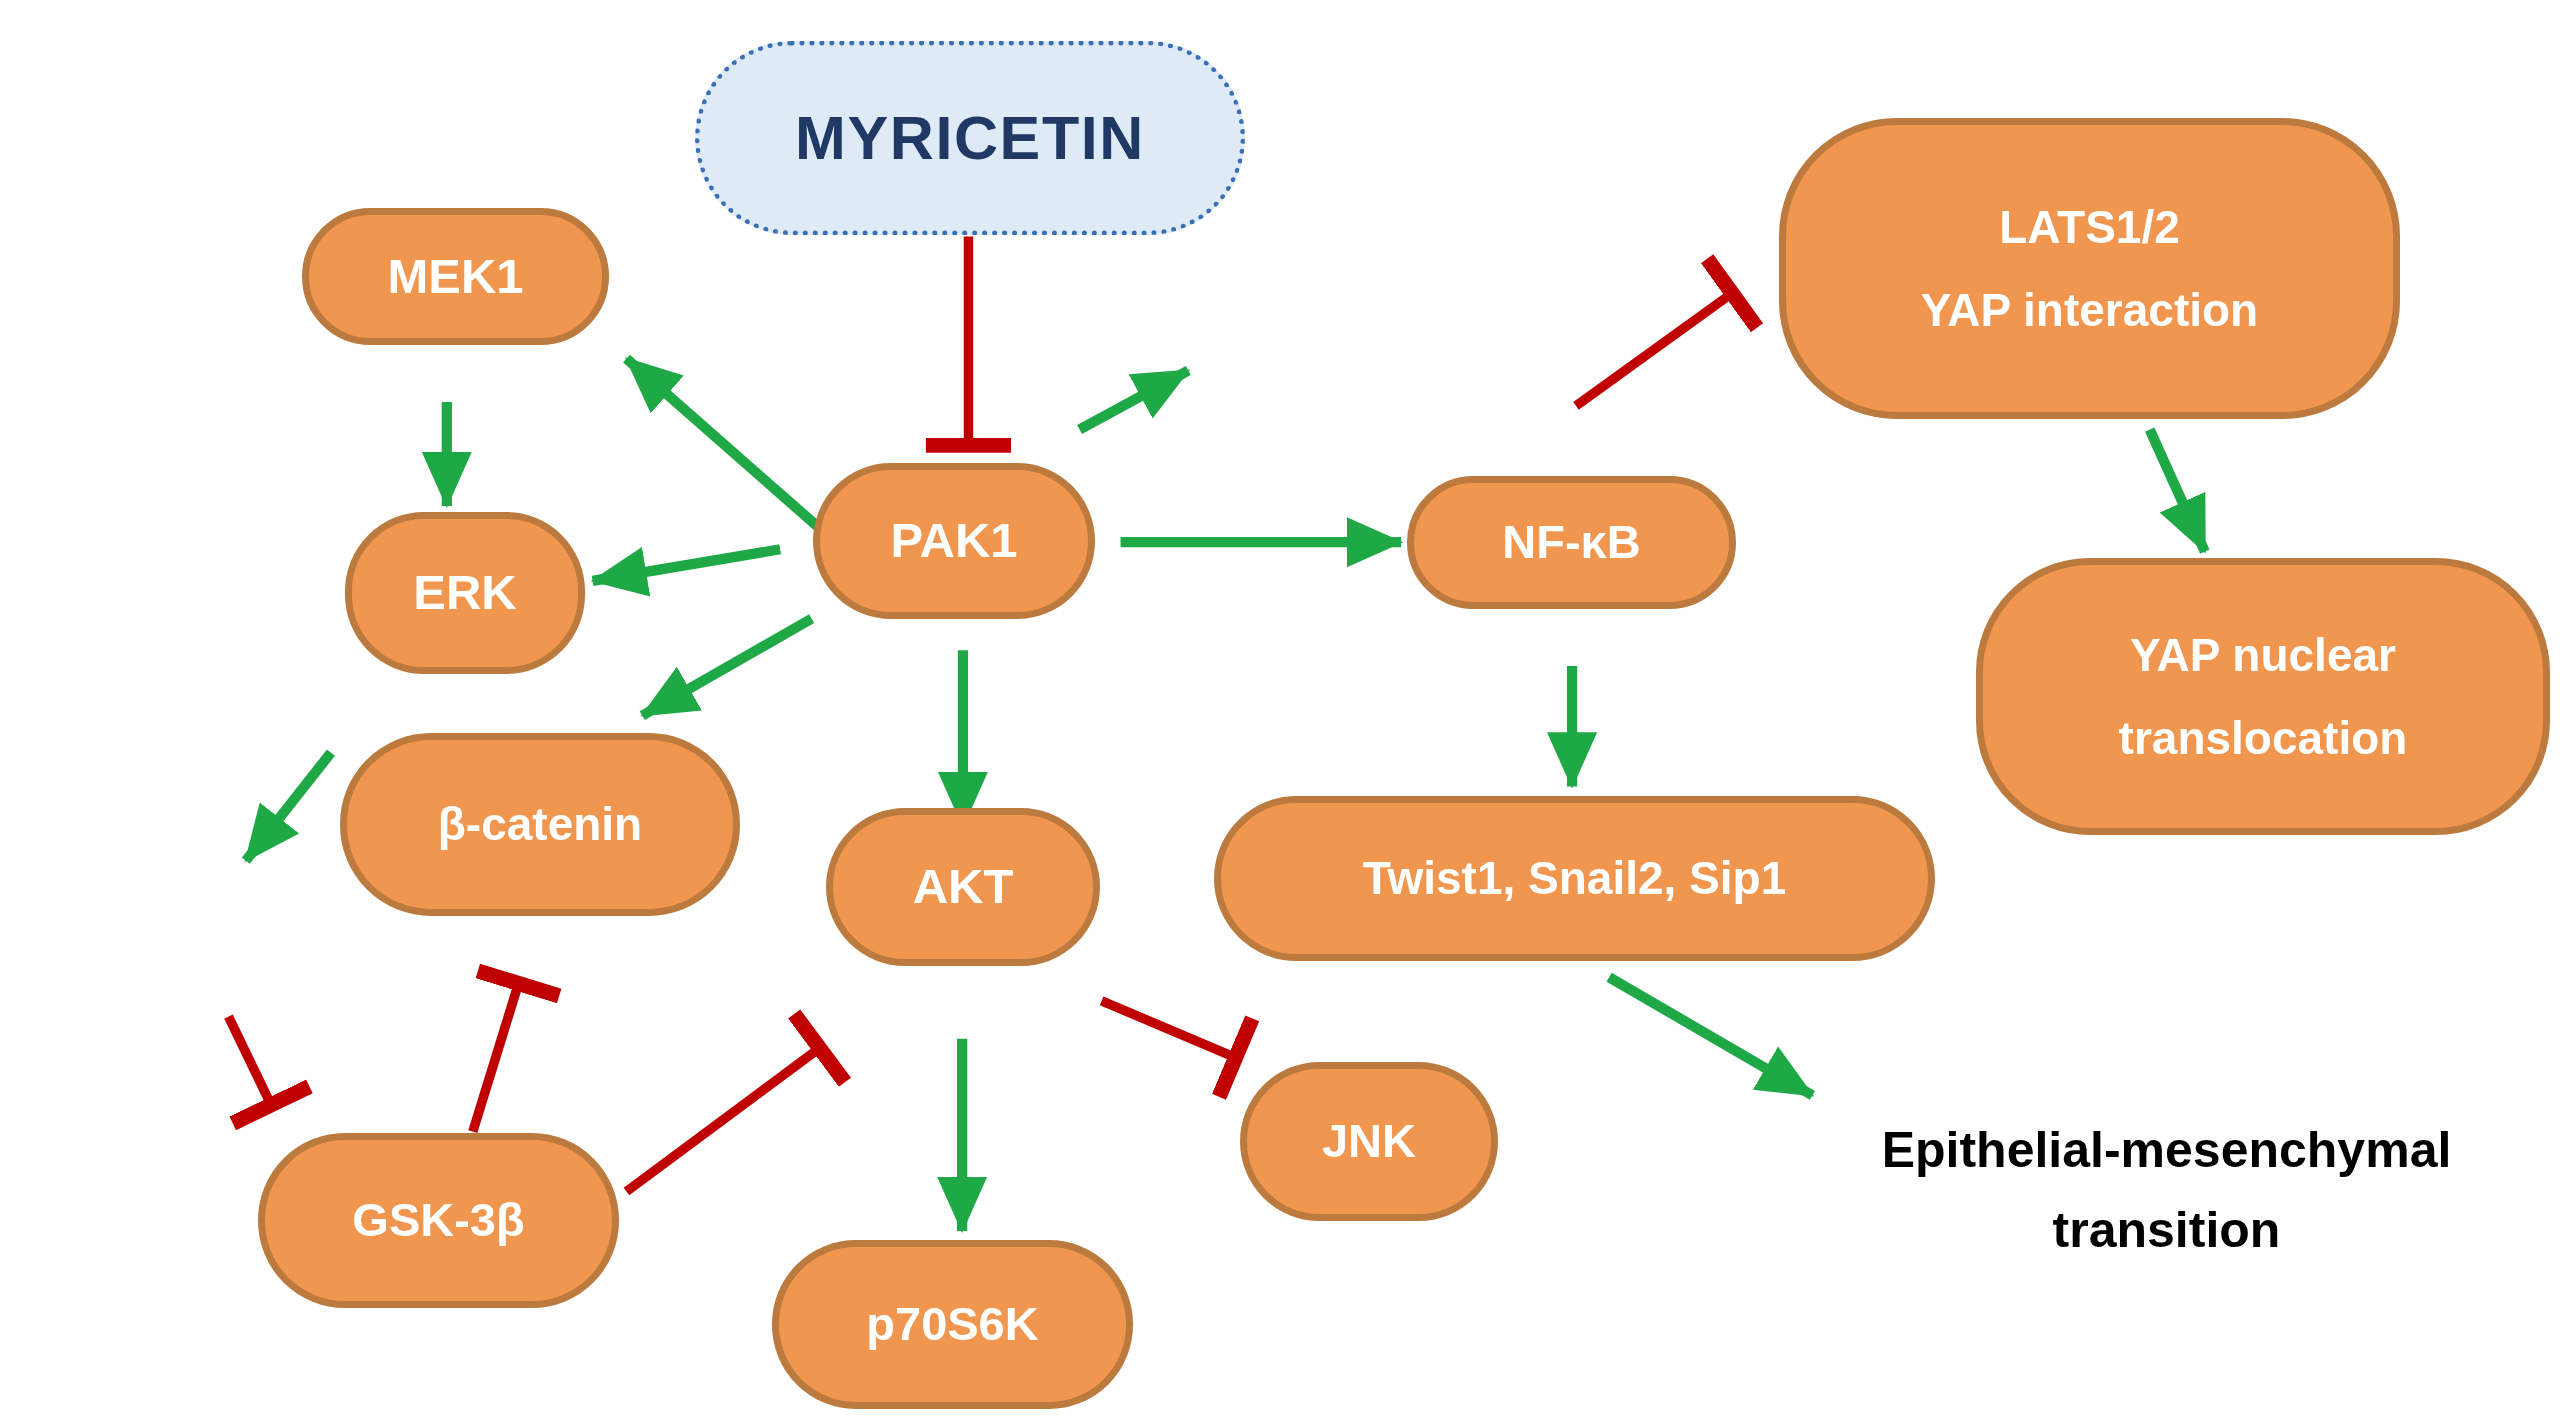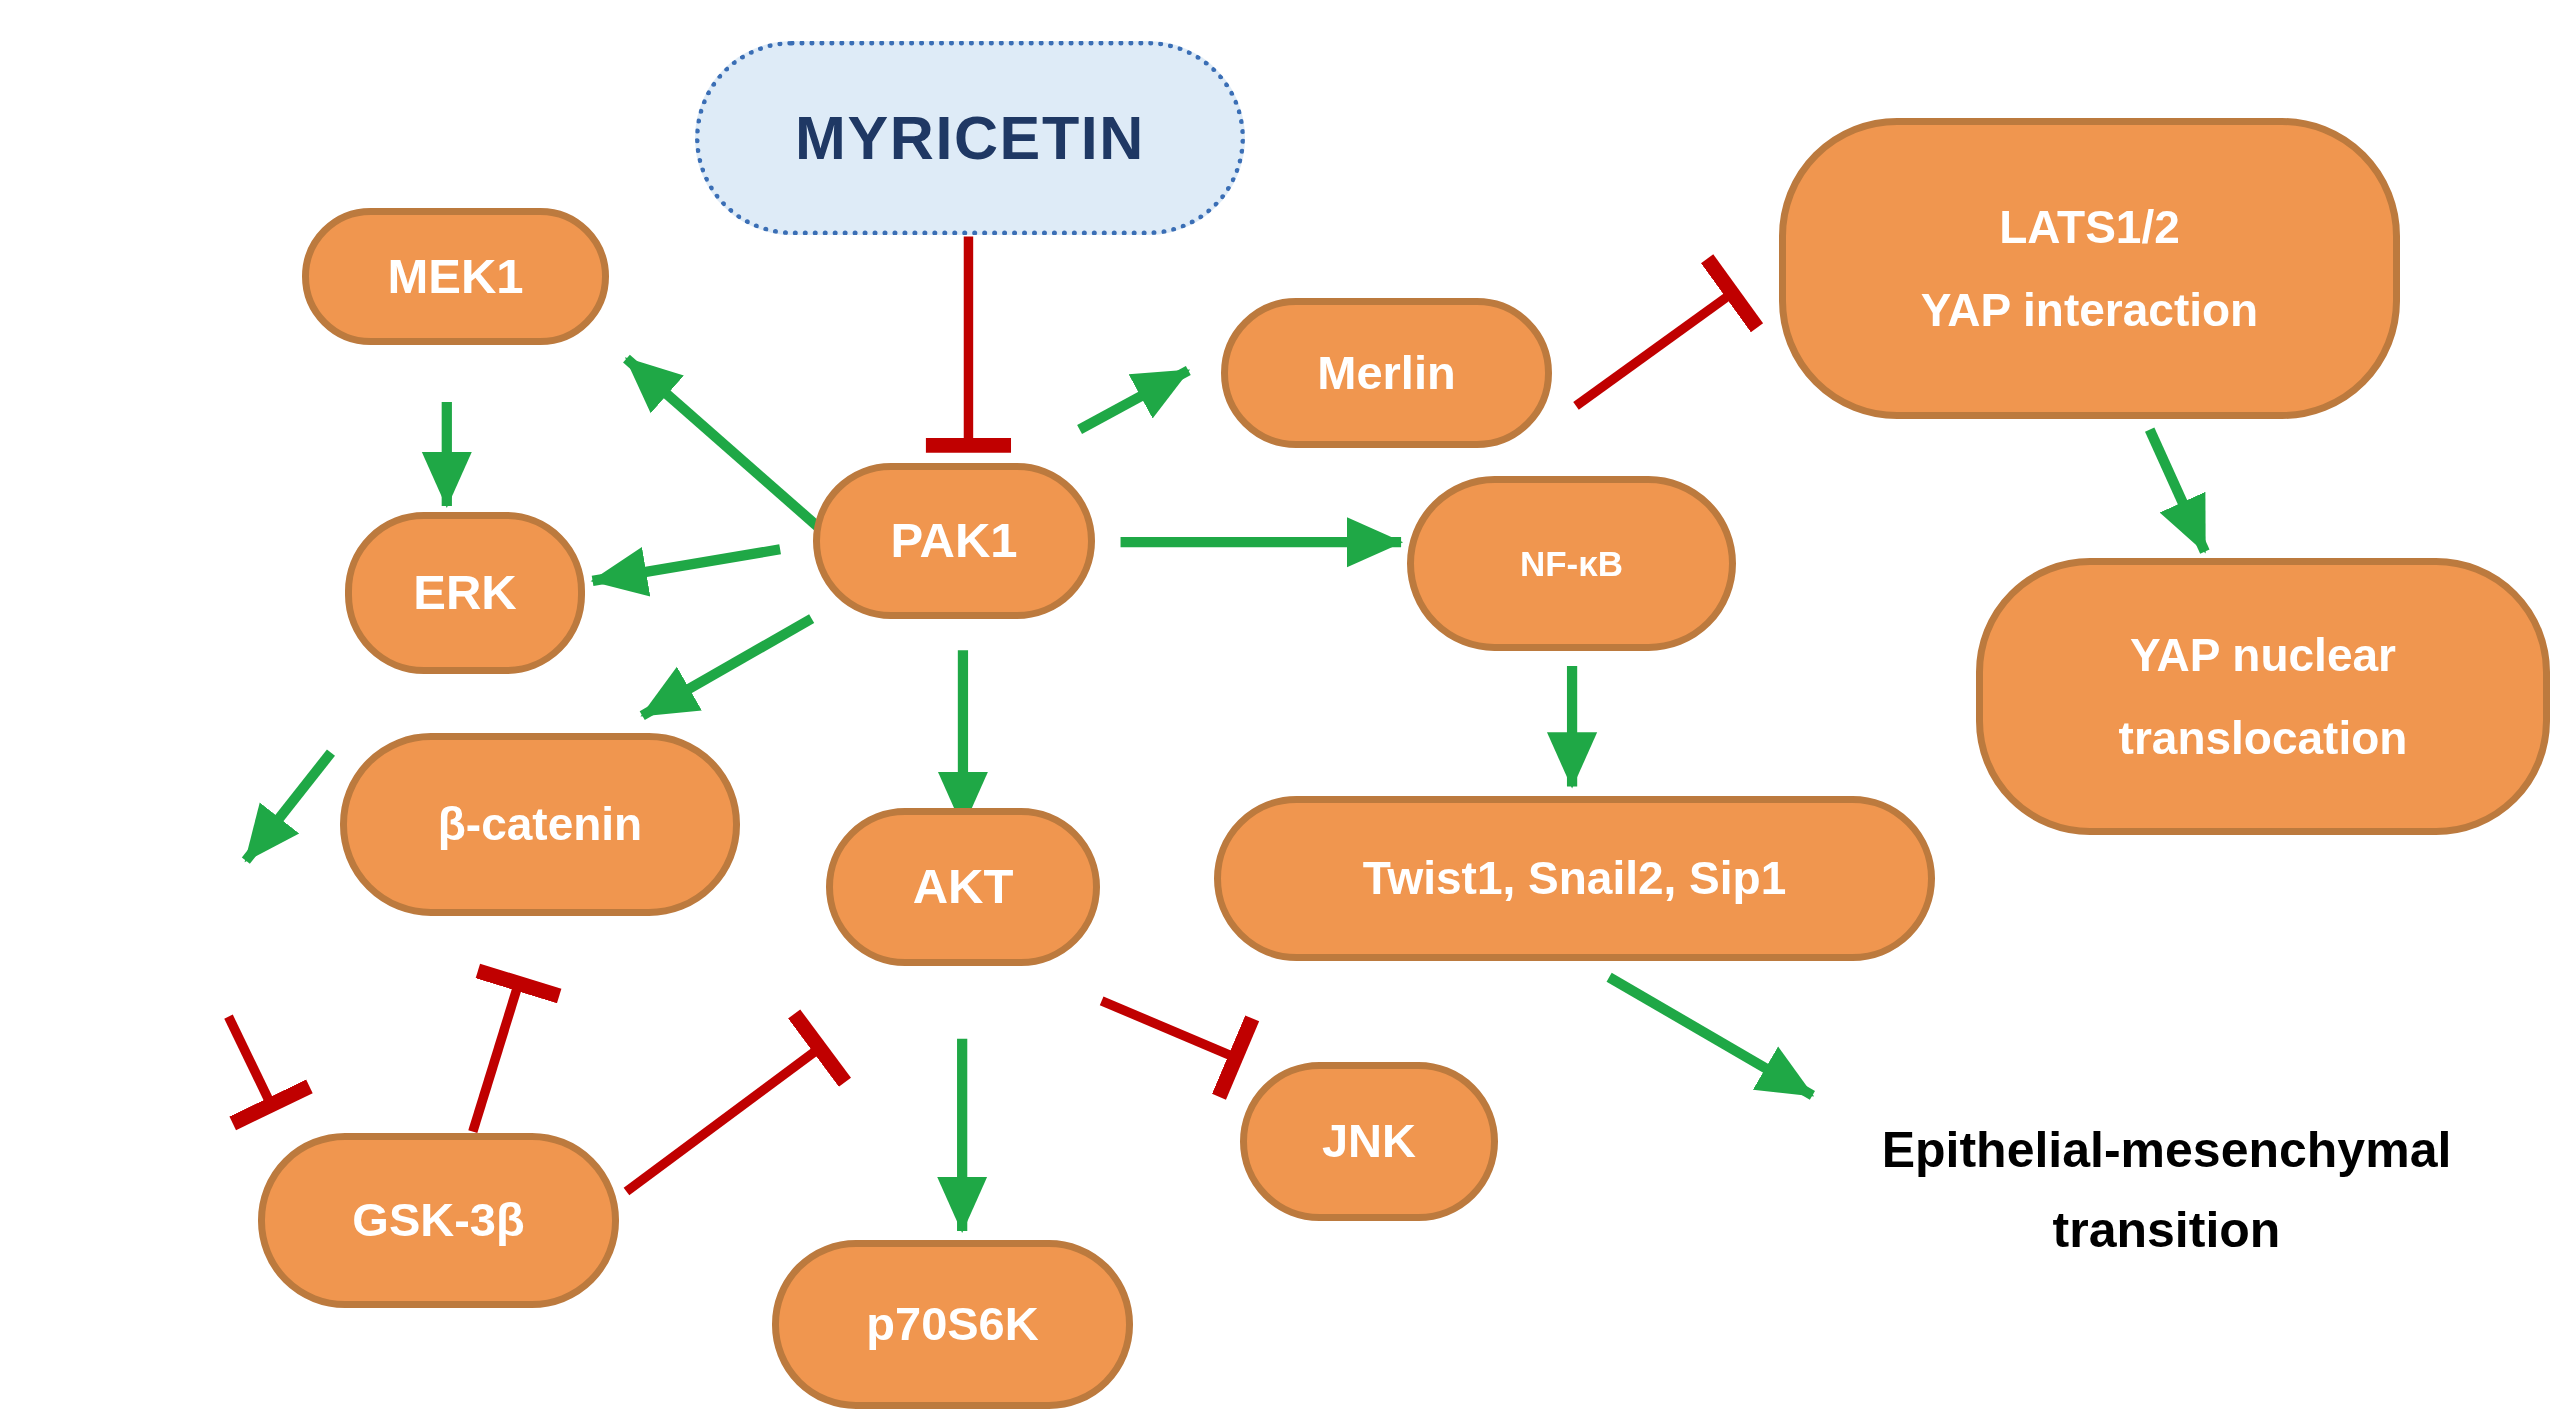--- a/index.html
+++ b/index.html
@@ -98,30 +98,27 @@
   </div>
 
   <div class="node" style="left:345px;top:512px;width:240px;height:162px;border-radius:79px;font-size:49px;text-align:center;">
     <span>ERK</span>
   </div>
 
   <div class="node" style="left:813px;top:463px;width:282px;height:156px;border-radius:78px;font-size:49px;">
     <span>PAK1</span>
   </div>
 
-  <div class="node" style="left:1221px;top:298px;width:331px;height:150px;border-radius:75px;font-size:47px;">
-    <span>Merlin</span>
-  </div>
 
   <div class="node" style="left:1779px;top:118px;width:621px;height:301px;border-radius:118px;font-size:46px;line-height:1.8;">
     <span>LATS1/2</span>
     <span>YAP interaction</span>
   </div>
 
-  <div class="node" style="left:1407px;top:476px;width:329px;height:175px;border-radius:88px;font-size:35px;">
+  <div class="node" style="left:1407px;top:476px;width:329px;height:133px;border-radius:88px;font-size:47px;">
     <span>NF-κB</span>
   </div>
 
   <div class="node" style="left:340px;top:733px;width:400px;height:183px;border-radius:91px;font-size:46px;">
     <span>β-catenin</span>
   </div>
 
   <div class="node" style="left:1976px;top:558px;width:574px;height:277px;border-radius:114px;font-size:46px;line-height:1.8;">
     <span>YAP nuclear</span>
     <span>translocation</span>

